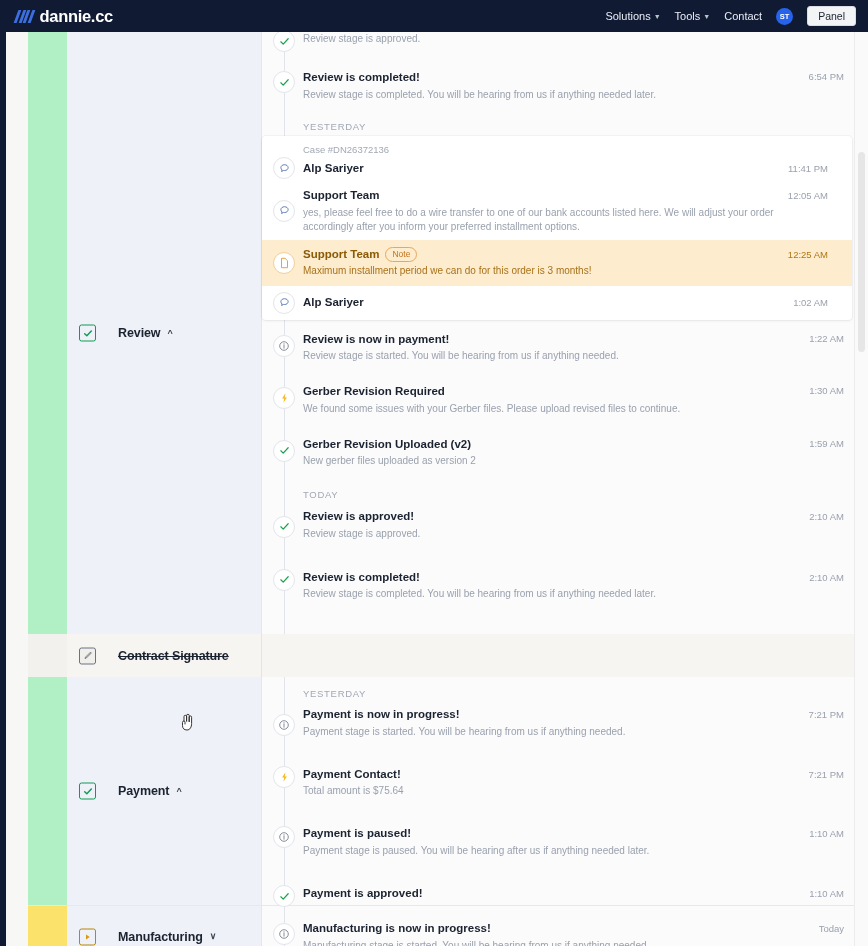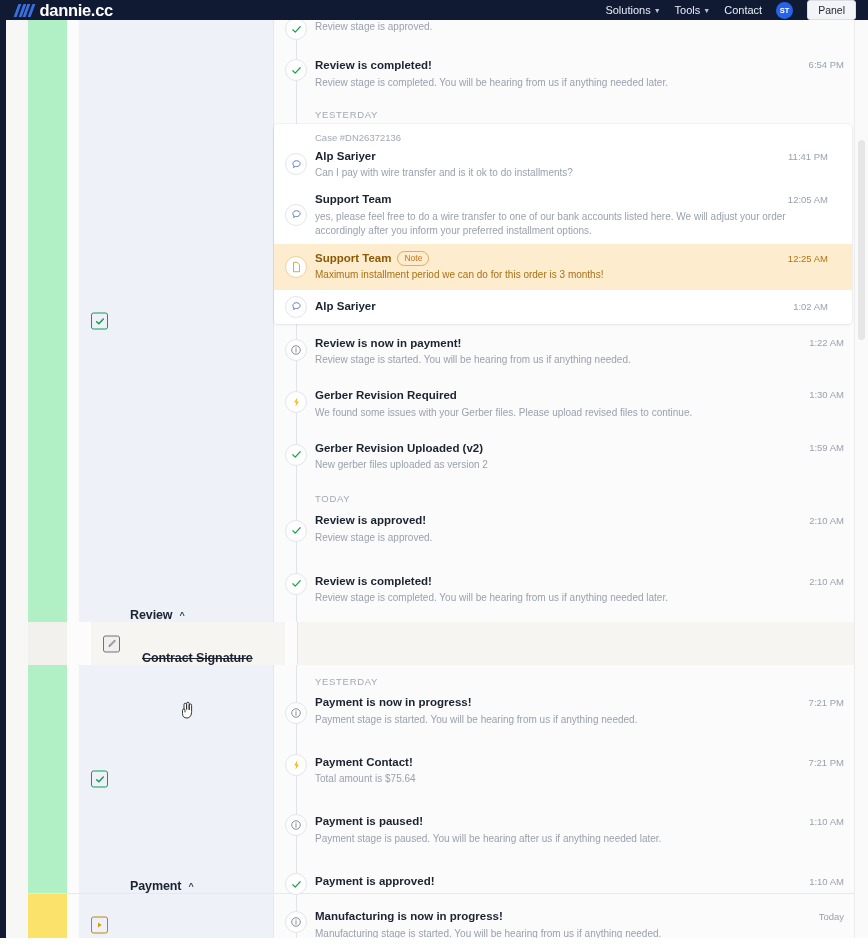--- a/index.html
+++ b/index.html
@@ -5,21 +5,21 @@
   * { box-sizing: border-box; margin: 0; padding: 0; }
   html, body {
     width: 868px; height: 946px;
     font-family: "Liberation Sans", sans-serif;
     background: #ffffff;
     overflow: hidden;
   }
 
   
   .navbar {
-    height: 20px;
+    height: 32px;
     background: #101a33;
     display: flex;
     align-items: center;
     padding: 0 12px 0 16px;
     position: relative;
     z-index: 50;
   }
   .brand { display: flex; align-items: center; gap: 7px; }
   .brand-mark { display: flex; gap: 1.5px; }
   .brand-mark i {
@@ -57,21 +57,21 @@
   .dark-edge { width: 6px; background: #101a33; flex: 0 0 6px; }
   .gutter { width: 22px; background: #f7f7f6; flex: 0 0 22px; }
   .board { flex: 1; position: relative; overflow: hidden; background: #fcfcfc; }
 
   
   .stage { display: flex; position: relative; }
   .stage-bar { width: 39px; flex: 0 0 39px; }
   .stage-head {
     width: 194px; flex: 0 0 194px;
     background: #eef1f7;
-    display: flex; align-items: flex-end; position: relative; margin-left: 12px;
+    display: flex; align-items: center; position: relative;
   }
   .stage-head.muted { background: #f6f5f2; }
   .stage-icon {
     position: absolute; left: 12px; top: 50%; transform: translateY(-50%);
     width: 17px; height: 17px; border-radius: 2.5px;
     display: flex; align-items: center; justify-content: center;
   }
   .stage-icon.green { border: 1.6px solid #0f9b55; color: #0f9b55; }
   .stage-icon.gray  { border: 1.4px solid #6b7280; color: #4b5563; background:#f0efec; }
   .stage-icon.amber { border: 1.6px solid #b8860b; color: #c08a0a; }
@@ -247,21 +247,20 @@
           <div class="caseno">Case #DN26372136</div>
 
           <div class="evt" style="padding-top:6px;padding-bottom:6px;">
             <div class="evt-dot">
               <svg width="11" height="11" viewBox="0 0 14 14">
                   <path d="M7 2.2c2.7 0 4.6 1.6 4.6 3.7 0 2.1-1.9 3.7-4.6 3.7-.5 0-1 0-1.4-.1l-2.3 1.3.6-1.9C2.9 8.2 2.4 7.1 2.4 5.9 2.4 3.8 4.3 2.2 7 2.2z" stroke="#3b5fae" stroke-width="1" fill="none"></path>
                 </svg>
             </div>
             <div class="evt-body">
               <div class="evt-title">Alp Sariyer</div>
-              <div class="evt-desc">Can I pay with wire transfer and is it ok to do installments?</div>
             </div>
             <div class="evt-time" style="top:8px;">11:41 PM</div>
           </div>
 
           <div class="evt" style="padding-top:6px;padding-bottom:6px;">
             <div class="evt-dot">
               <svg width="11" height="11" viewBox="0 0 14 14">
                   <path d="M7 2.2c2.7 0 4.6 1.6 4.6 3.7 0 2.1-1.9 3.7-4.6 3.7-.5 0-1 0-1.4-.1l-2.3 1.3.6-1.9C2.9 8.2 2.4 7.1 2.4 5.9 2.4 3.8 4.3 2.2 7 2.2z" stroke="#3b5fae" stroke-width="1" fill="none"></path>
                 </svg>
             </div>
@@ -364,21 +363,21 @@
           </div>
           <div class="evt-body">
             <div class="evt-title">Review is completed!</div>
             <div class="evt-desc">Review stage is completed. You will be hearing from us if anything needed later.</div>
           </div>
           <div class="evt-time" style="top:22px;">2:10 AM</div>
         </div>
       </div>
     </div>
 
-    <div class="stage" style="height:43px;gap:12px;">
+    <div class="stage" style="height:43px;">
       <div class="stage-bar" style="background:#f2f1ee"></div>
       <div class="stage-head muted">
         <div class="stage-icon gray">
           <svg width="10" height="10" viewBox="0 0 12 12">
               <path d="M9 2 L10 3 L4 9 L2.4 9.6 L3 8z" stroke="#4b5563" stroke-width=".9" fill="none" stroke-linejoin="round"></path>
             </svg>
         </div>
         <div class="stage-title struck">
           <span>Contract Signature</span>
         </div>

